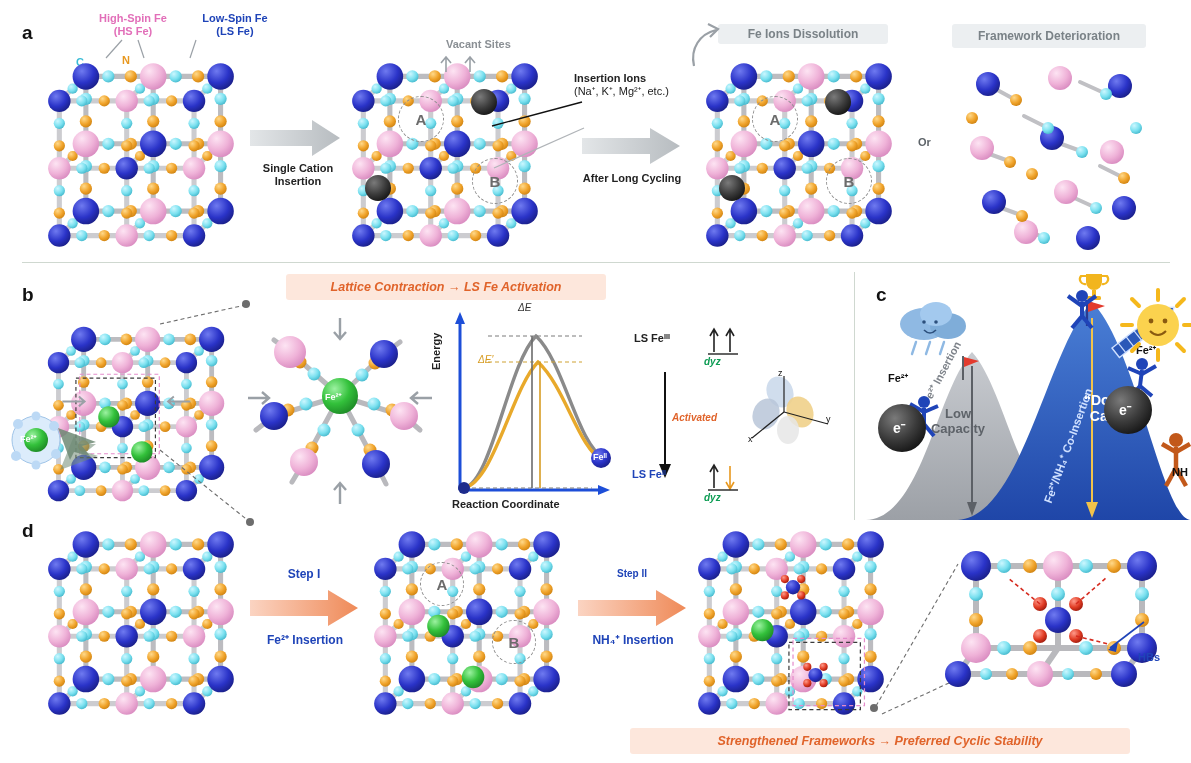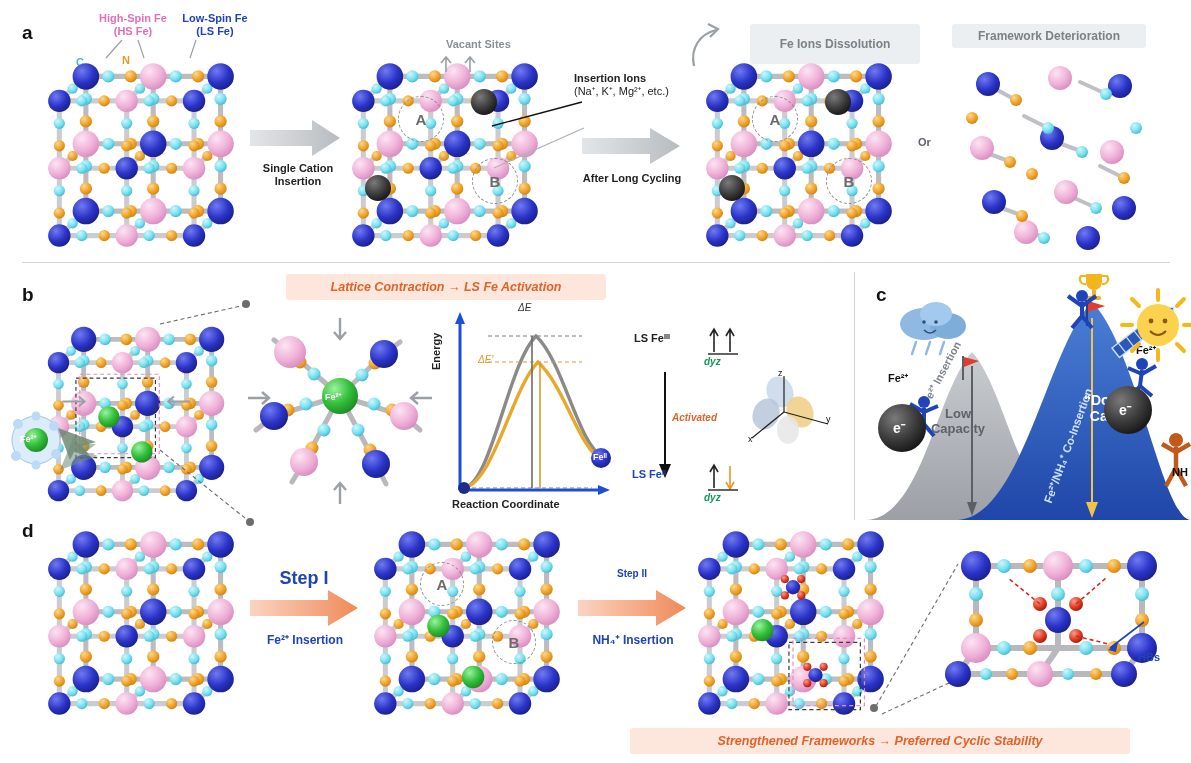--- a/index.html
+++ b/index.html
@@ -242,21 +242,21 @@
         </g>
       </g>
     </defs>
   </svg>
 
   <div class="abs" style="left:22px;top:22px;">
     <span class="panel-letter">a</span>
   </div>
 
   <div class="abs" style="left:92px;top:12px;width:210px;">
-    <div style="display:flex;gap:0;">
+    <div style="display:flex;gap:20px;">
       <div class="center" style="width:82px;">
         <div class="lbl pink-t">High-Spin Fe</div>
         <div class="lbl pink-t">(HS Fe)</div>
       </div>
       <div class="center" style="width:82px;">
         <div class="lbl blue-t">Low-Spin Fe</div>
         <div class="lbl blue-t">(LS Fe)</div>
       </div>
     </div>
   </div>
@@ -310,21 +310,21 @@
   </svg>
   <svg class="abs" style="left:492px;top:126px;" width="96" height="46">
     <line x1="2" y1="42" x2="92" y2="2" stroke="#b0b4b8" stroke-width="1.2"></line>
   </svg>
 
   <svg class="abs" style="left:582px;top:128px;" width="100" height="40">
     <polygon points="0,10 68,10 68,0 98,18 68,36 68,26 0,26" fill="url(#grArrow)"></polygon>
   </svg>
   <div class="abs center lbl b" style="left:572px;top:172px;width:120px;">After Long Cycling</div>
 
-  <div class="abs gray-box" style="left:718px;top:24px;width:170px;height:40px;margin-left:32px;">
+  <div class="abs gray-box" style="left:718px;top:24px;width:170px;height:20px;">
     <span>Fe Ions Dissolution</span>
   </div>
   <svg class="abs" style="left:684px;top:20px;" width="46" height="50">
     <path d="M10 46 C 6 28, 16 14, 32 10" stroke="#9aa0a6" stroke-width="2.2" fill="none"></path>
     <path d="M24 4 L34 9 L26 17" stroke="#9aa0a6" stroke-width="2.2" fill="none"></path>
   </svg>
   <svg class="abs" style="left:700px;top:56px;" width="200" height="200" viewBox="0 0 190 196">
     <use href="#lattice"></use>
   </svg>
   <div class="dashed-circ" style="left:752px;top:96px;width:44px;height:44px;">
@@ -637,21 +637,21 @@
   </div>
 
   <svg class="abs" style="left:42px;top:524px;" width="200" height="200" viewBox="0 0 190 196">
     <use href="#lattice"></use>
   </svg>
 
   <svg class="abs" style="left:250px;top:590px;" width="110" height="40">
     <polygon points="0,10 78,10 78,0 108,18 78,36 78,26 0,26" fill="url(#peachArrow)"></polygon>
   </svg>
   <div class="abs center" style="left:252px;top:568px;width:104px;">
-    <div class="lbl b blue-t" style="font-size:18px;text-align:center;">Step I</div>
+    <div class="lbl b blue-t" style="font-size:12px;text-align:center;">Step I</div>
   </div>
   <div class="abs center" style="left:246px;top:634px;width:118px;">
     <div class="lbl b blue-t" style="font-size:12px;">Fe²⁺ Insertion</div>
   </div>
 
   <svg class="abs" style="left:368px;top:524px;" width="200" height="200" viewBox="0 0 190 196">
     <use href="#lattice"></use>
     <circle cx="66" cy="100" r="11" fill="url(#gGreen)"></circle>
     <circle cx="100" cy="150" r="11" fill="url(#gGreen)"></circle>
   </svg>

